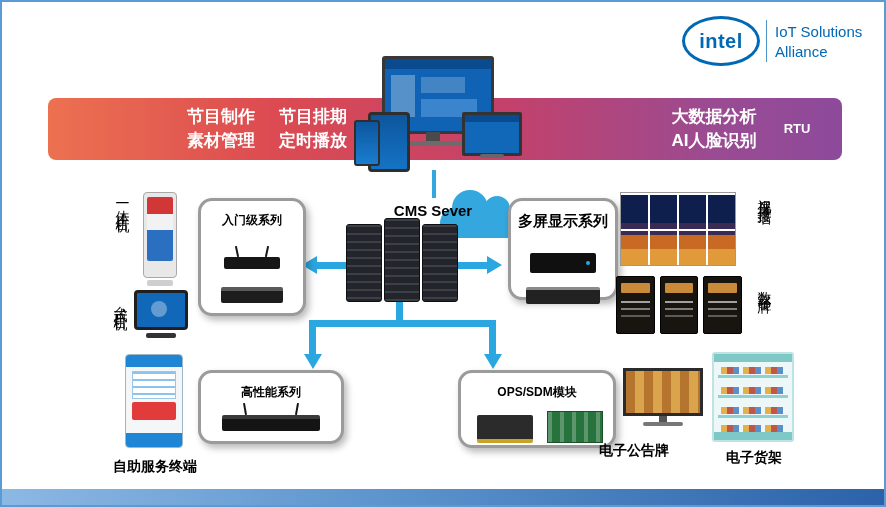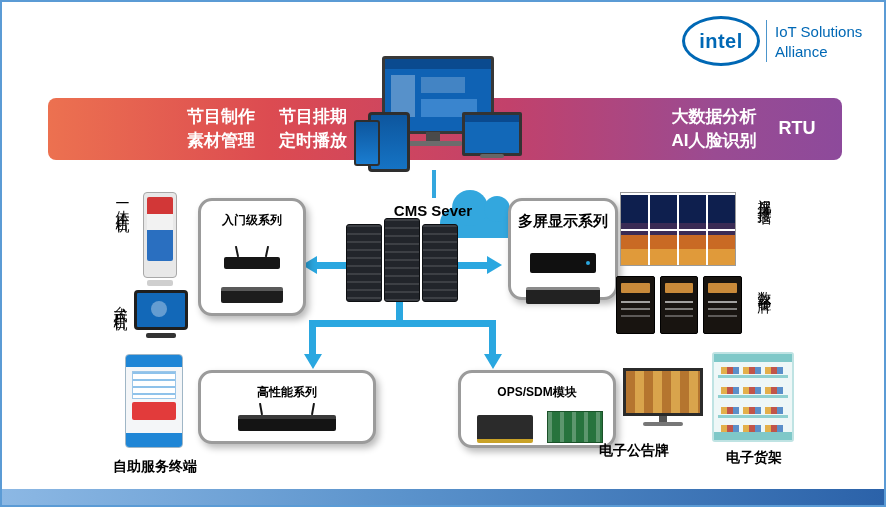--- a/index.html
+++ b/index.html
@@ -23,21 +23,21 @@
   
   .banner {
     position:absolute; left:46px; top:96px; width:794px; height:62px; border-radius:8px;
     background:linear-gradient(90deg,#ec7150 0%,#dc4b51 28%,#c2416b 58%,#9a4b92 84%,#8d4a9b 100%);
   }
   .banner-item {
     position:absolute; top:50%; transform:translate(-50%,-50%);
     color:#fff; font-weight:bold; font-size:17px; line-height:1.4;
     text-align:center; white-space:nowrap;
   }
-  .banner-item.rtu { font-size:18px; }
+  .banner-item.rtu { font-size:13px; }
 
   
   .monitors { position:absolute; left:358px; top:54px; width:152px; height:118px; }
   .mon-big { position:absolute; left:22px; top:0; width:106px; height:72px;
     background:linear-gradient(180deg,#0a4a8f 0 10px,#0f62b4 10px); border:3px solid #383838; border-radius:3px; }
   .mon-big .blk1 { position:absolute; left:6px; top:16px; width:24px; height:42px; background:rgba(255,255,255,0.30); }
   .mon-big .blk2 { position:absolute; left:36px; top:18px; width:44px; height:16px; background:rgba(255,255,255,0.22); }
   .mon-big .blk3 { position:absolute; left:36px; top:40px; width:56px; height:18px; background:rgba(140,200,255,0.35); }
   .mon-neck { position:absolute; left:66px; top:76px; width:14px; height:9px; background:#4a4a4a; }
   .mon-base { position:absolute; left:44px; top:85px; width:58px; height:5px; background:#6c6c6c; border-radius:2px; }
@@ -237,21 +237,21 @@
     <div class="router"></div>
     <div class="settop"></div>
   </div>
 
   <div class="sysbox" style="left:506px;top:196px;width:110px;height:102px">
     <div class="box-title small">多屏显示系列</div>
     <div class="msdev1"></div>
     <div class="msdev2"></div>
   </div>
 
-  <div class="sysbox" style="left:196px;top:368px;width:178px;height:74px">
+  <div class="sysbox" style="left:196px;top:368px;width:146px;height:74px">
     <div class="box-title">高性能系列</div>
     <div class="hpdev"></div>
   </div>
 
   <div class="sysbox" style="left:456px;top:368px;width:158px;height:78px">
     <div class="box-title">OPS/SDM模块</div>
     <div class="board1"></div>
     <div class="board2"></div>
   </div>
 

